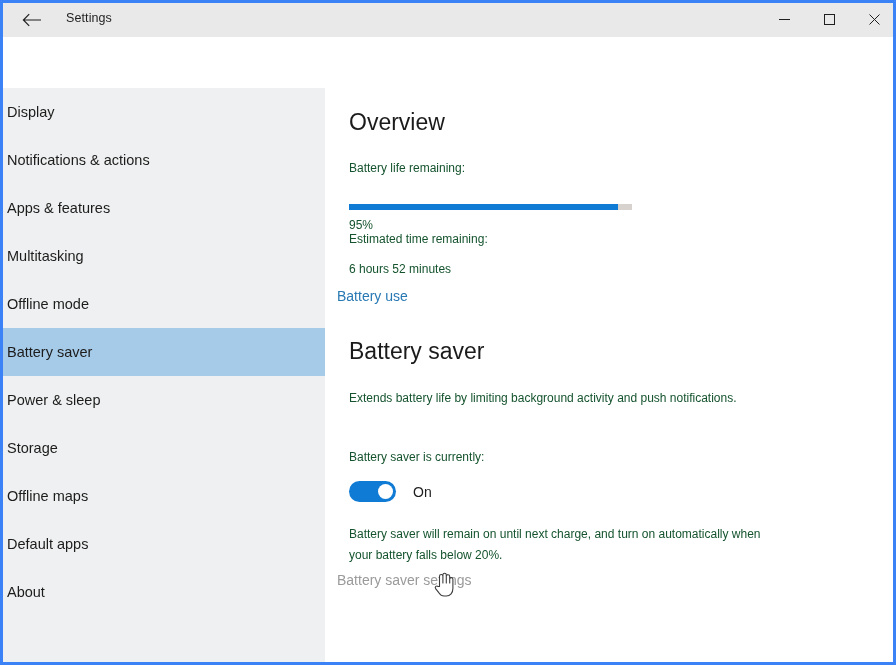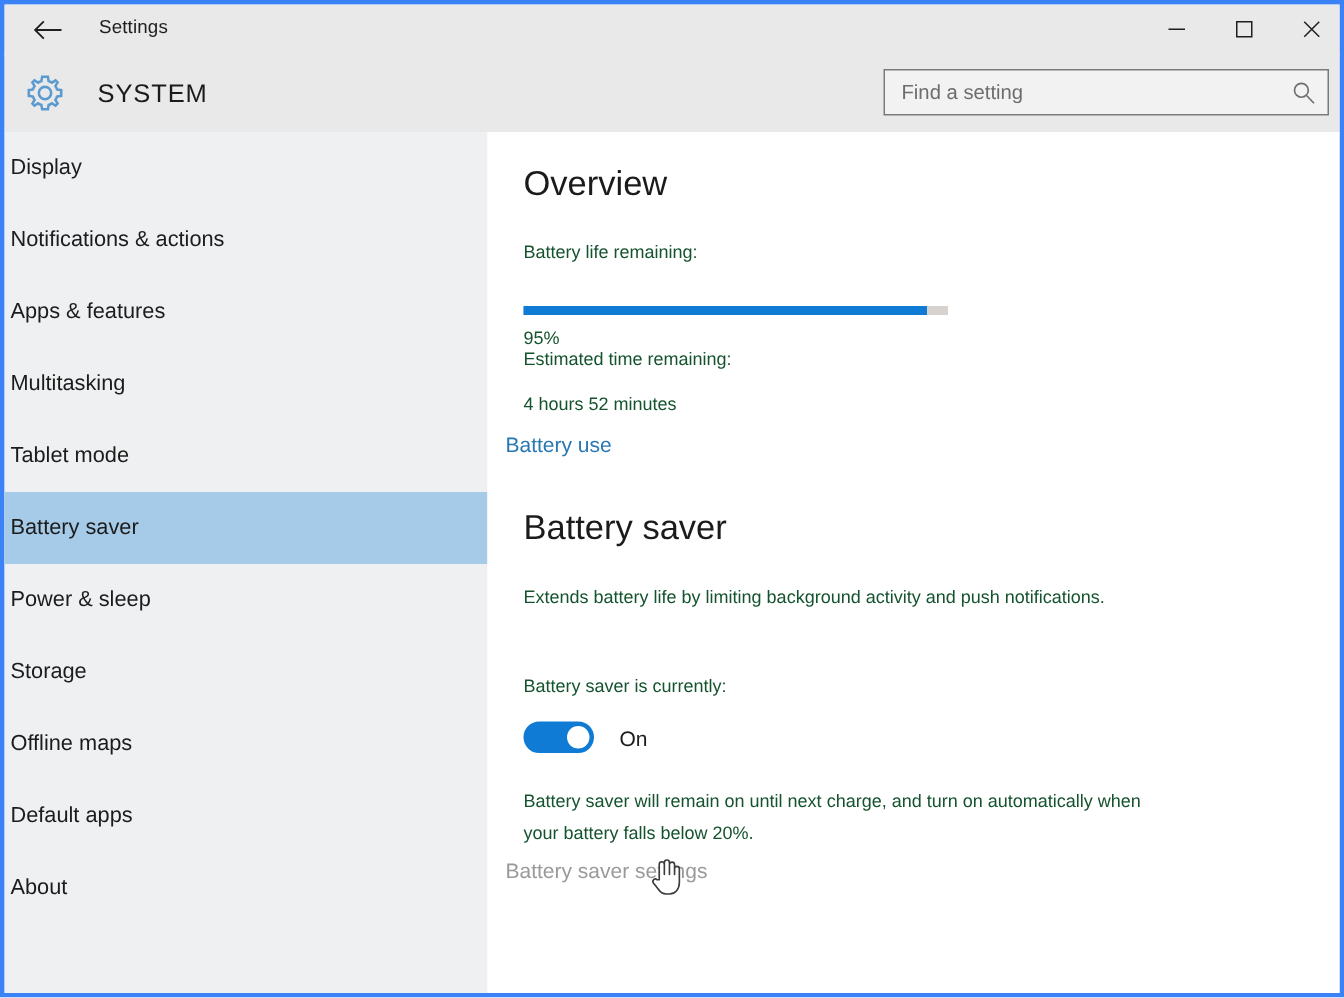--- a/index.html
+++ b/index.html
@@ -260,60 +260,36 @@
         </svg>
       </div>
       <div class="win-btn close">
         <svg width="13" height="13" viewBox="0 0 13 13">
           <path d="M1.5 1.5 L11.5 11.5 M11.5 1.5 L1.5 11.5" stroke="#1f1f1f" stroke-width="1"></path>
         </svg>
       </div>
     </div>
   </div>
 
-  <div class="header">
-    <svg class="gear-icon" viewBox="0 0 28 28">
-      <g fill="none" stroke="#5b9bd0" stroke-width="1.7">
-        <path d="M14 3.2 L15.9 3.2 L16.4 6.0 C17.2 6.25 17.95 6.6 18.6 7.08 L21.05 5.6 L22.4 6.95 L20.92 9.4
-                 C21.4 10.05 21.75 10.8 22.0 11.6 L24.8 12.1 L24.8 14.0 L24.8 15.9 L22.0 16.4
-                 C21.75 17.2 21.4 17.95 20.92 18.6 L22.4 21.05 L21.05 22.4 L18.6 20.92
-                 C17.95 21.4 17.2 21.75 16.4 22.0 L15.9 24.8 L14 24.8 L12.1 24.8 L11.6 22.0
-                 C10.8 21.75 10.05 21.4 9.4 20.92 L6.95 22.4 L5.6 21.05 L7.08 18.6
-                 C6.6 17.95 6.25 17.2 6.0 16.4 L3.2 15.9 L3.2 14.0 L3.2 12.1 L6.0 11.6
-                 C6.25 10.8 6.6 10.05 7.08 9.4 L5.6 6.95 L6.95 5.6 L9.4 7.08
-                 C10.05 6.6 10.8 6.25 11.6 6.0 L12.1 3.2 Z"></path>
-        <circle cx="14" cy="14" r="4.1"></circle>
-      </g>
-    </svg>
-    <div class="header-title">SYSTEM</div>
-
-    <div class="search-box">
-      <input class="search-input" type="text" placeholder="Find a setting" style="">
-      <svg class="search-icon" viewBox="0 0 18 18">
-        <circle cx="7.6" cy="7.2" r="4.6" fill="none" stroke="#6d6d6d" stroke-width="1.1"></circle>
-        <path d="M11.2 10.8 L16 15.8" stroke="#6d6d6d" stroke-width="1.1" fill="none"></path>
-      </svg>
-    </div>
-  </div>
 
   <div class="sidebar">
     <div class="nav-item" style="top:0px">
         <span class="label">Display</span>
       </div>
     <div class="nav-item" style="top:48px">
         <span class="label">Notifications &amp; actions</span>
       </div>
     <div class="nav-item" style="top:96px">
         <span class="label">Apps &amp; features</span>
       </div>
     <div class="nav-item" style="top:144px">
         <span class="label">Multitasking</span>
       </div>
     <div class="nav-item" style="top:192px">
-        <span class="label">Tablet mode</span>
+        <span class="label">Offline mode</span>
       </div>
     <div class="nav-item selected" style="top:240px">
         <span class="label">Battery saver</span>
       </div>
     <div class="nav-item" style="top:288px">
         <span class="label">Power &amp; sleep</span>
       </div>
     <div class="nav-item" style="top:336px">
         <span class="label">Storage</span>
       </div>
@@ -333,21 +309,21 @@
     <div class="sec-title" style="top:21px">Overview</div>
 
     <div class="body-text" style="top:70px; width:420px;">Battery life remaining:</div>
     <div class="body-text" style="top:107px; width:420px;margin-top:20px;">95%</div>
 
     <div class="progress-track" style="top:116px">
       <div class="progress-fill" id="battery-fill" style="width: 95%;"></div>
     </div>
 
     <div class="body-text" style="top:141px; width:420px;">Estimated time remaining:</div>
-    <div class="body-text" style="top:171px; width:420px;">4 hours 52 minutes</div>
+    <div class="body-text" style="top:171px; width:420px;">6 hours 52 minutes</div>
 
     <div class="link" style="top:200px">Battery use</div>
 
     <div class="sec-title" style="top:250px">Battery saver</div>
 
     <div class="body-text" style="top:300px; width:412px;">Extends battery life by limiting background activity and push notifications.</div>
 
     <div class="body-text" style="top:359px; width:420px;">Battery saver is currently:</div>
 
     <div class="toggle-row" style="top:393px">

